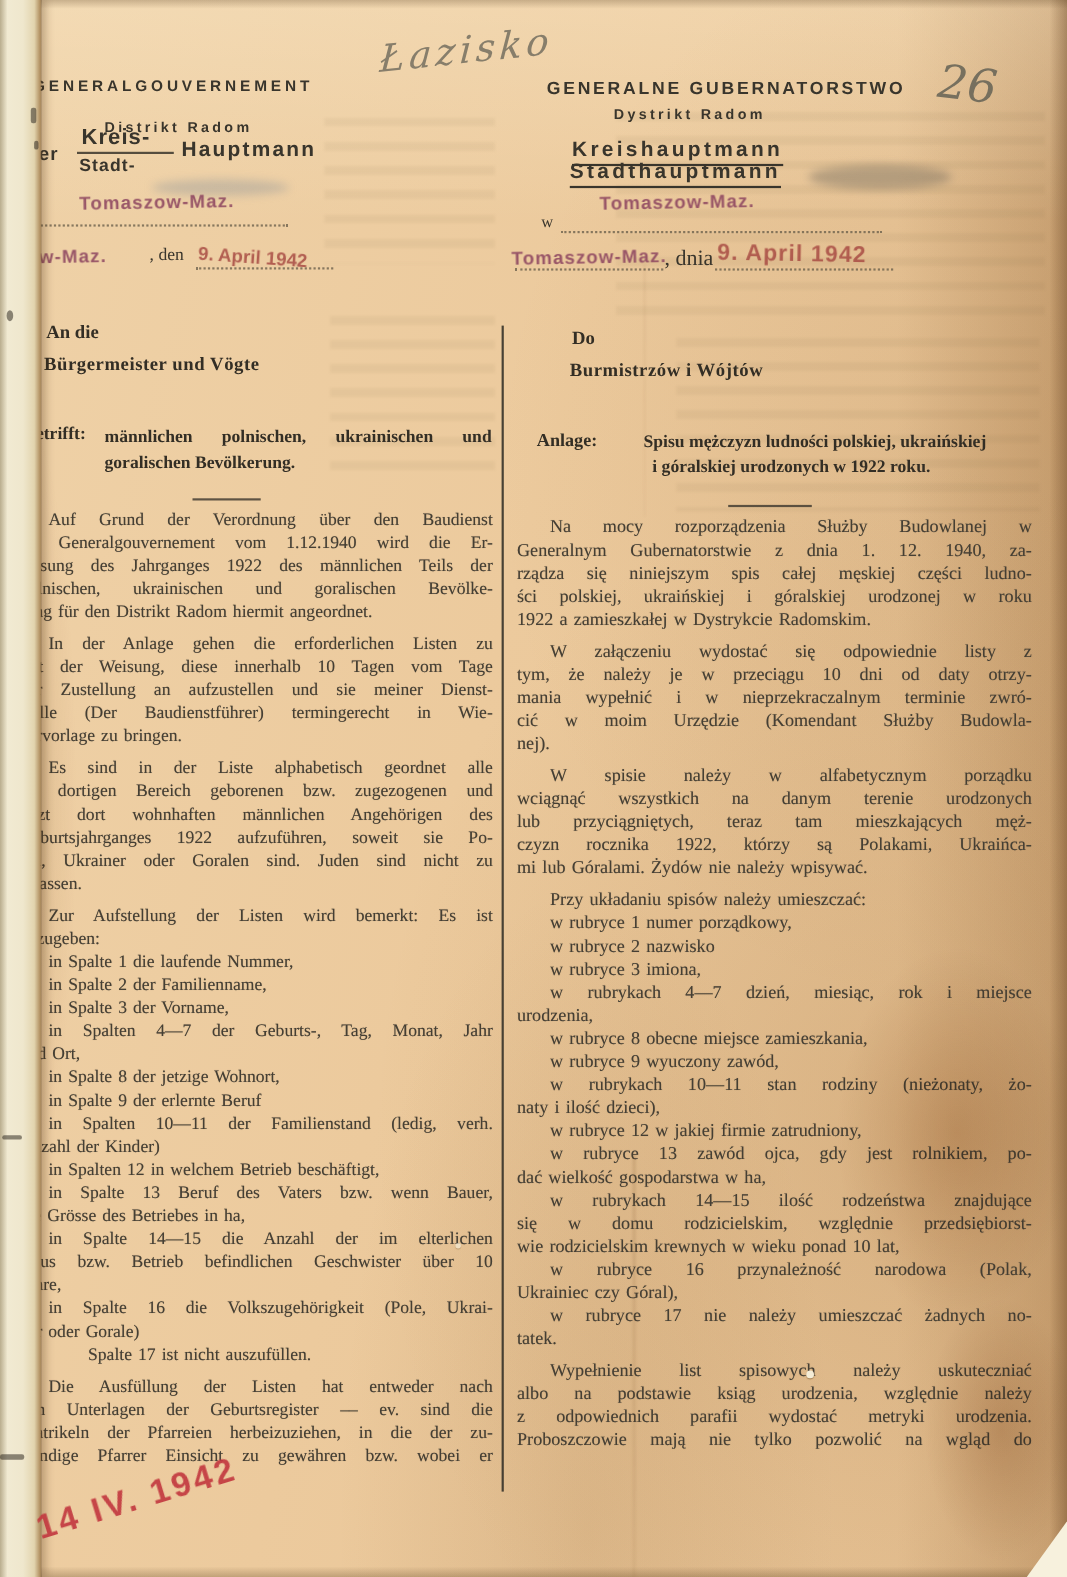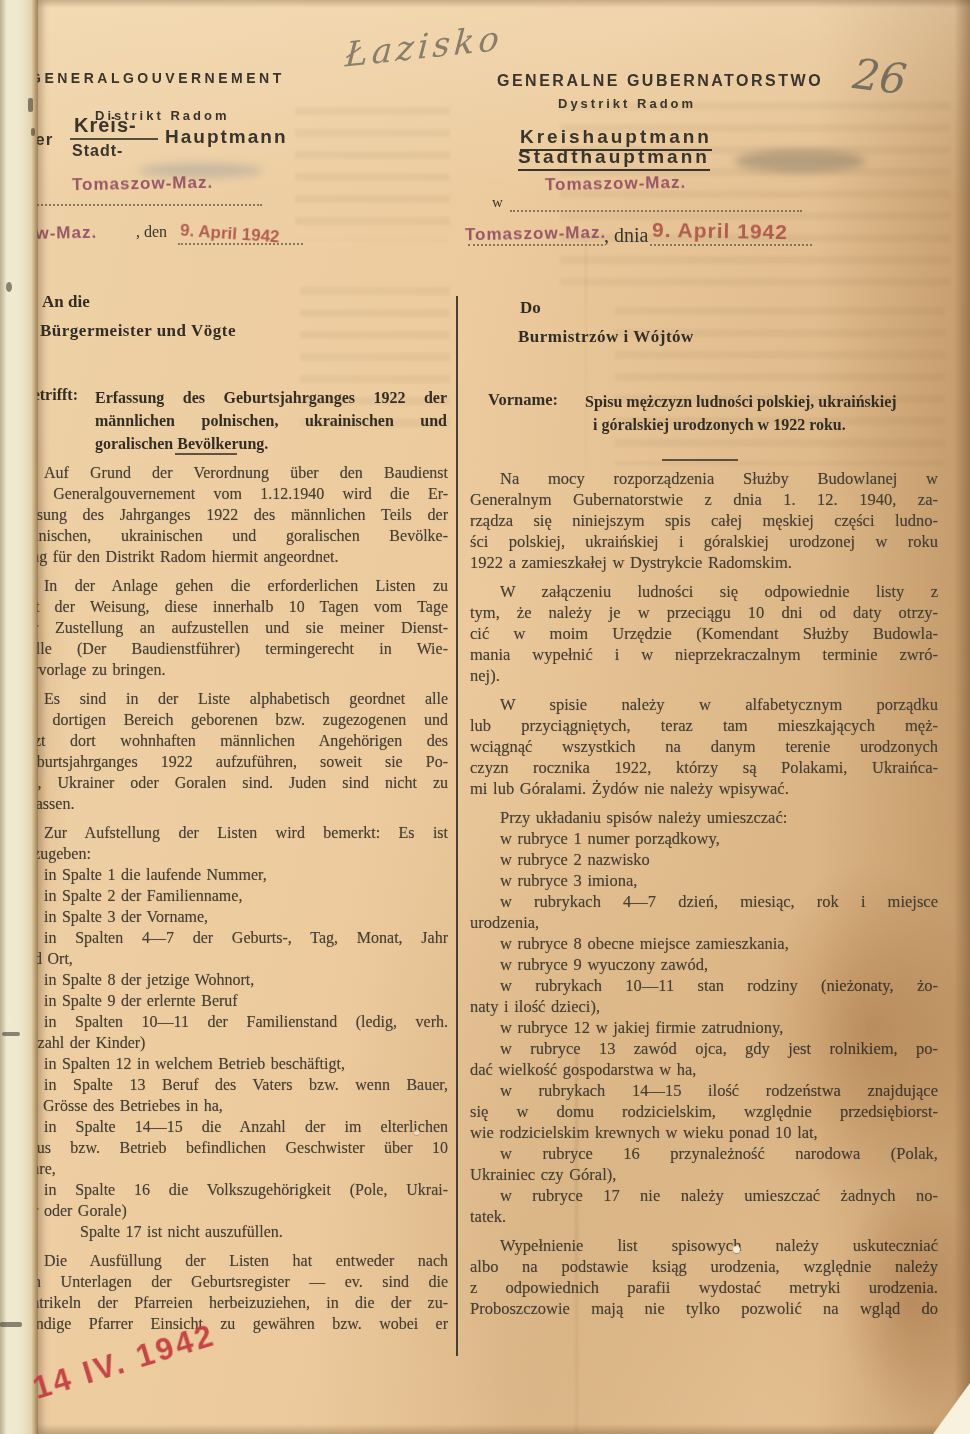--- a/index.html
+++ b/index.html
@@ -123,27 +123,26 @@
   <div class="abs pencil" style="left:853px;top:52px;font-size:42px;transform:rotate(7deg);color:rgba(100,97,85,.85);z-index:3;">26</div>
 
   <div class="abs serif-b" style="left:42px;top:292px;font-size:17px;">An die</div>
   <div class="abs serif-b" style="left:40px;top:321px;font-size:17px;letter-spacing:.5px;">Bürgermeister und Vögte</div>
 
   <div class="abs serif-b" style="left:520px;top:298px;font-size:17px;">Do</div>
   <div class="abs serif-b" style="left:518px;top:327px;font-size:17px;letter-spacing:.5px;">Burmistrzów i Wójtów</div>
 
   <div class="abs serif-b" style="left:22px;top:386px;font-size:16px;">Betrifft:</div>
   <div class="abs subject-lines" style="left:95px;top:386px;width:352px;">
-    <div class="line j">Erfassung des Geburtsjahrganges 1922 der</div>
     <div class="line j">männlichen  polnischen,  ukrainischen  und</div>
     <div class="line">goralischen Bevölkerung.</div>
   </div>
   <div class="rule" style="left:175px;top:453px;width:62px;"></div>
 
-  <div class="abs serif-b" style="left:488px;top:390px;font-size:16.5px;">Vorname:</div>
+  <div class="abs serif-b" style="left:488px;top:390px;font-size:16.5px;">Anlage:</div>
   <div class="abs subject-lines" style="left:585px;top:390px;width:352px;">
     <div class="line">Spisu mężczyzn ludności polskiej, ukraińskiej</div>
     <div class="line" style="padding-left:8px;">i góralskiej urodzonych w 1922 roku.</div>
   </div>
   <div class="rule" style="left:662px;top:459px;width:76px;"></div>
 
   <div id="german-body" class="body-col" style="left:18px;top:462px;width:430px;">
       <div class="tblock">
         <div class="line j" style="padding-left: 26px;">Auf Grund der Verordnung über den Baudienst</div>
         <div class="line j">im Generalgouvernement vom 1.12.1940  wird die Er-</div>
@@ -222,30 +221,30 @@
 
   <div id="polish-body" class="body-col" style="left:470px;top:468px;width:468px;">
       <div class="tblock">
         <div class="line j" style="padding-left: 30px;">Na mocy rozporządzenia Służby  Budowlanej w</div>
         <div class="line j">Generalnym Gubernatorstwie z dnia 1. 12. 1940, za-</div>
         <div class="line j">rządza się niniejszym spis całej męskiej części ludno-</div>
         <div class="line j">ści polskiej, ukraińskiej i góralskiej urodzonej w roku</div>
         <div class="line">1922 a zamieszkałej w Dystrykcie Radomskim.</div>
       </div>
       <div class="tblock gap">
-        <div class="line j" style="padding-left: 30px;">W załączeniu  ludności  się odpowiednie listy z</div>
+        <div class="line j" style="padding-left: 30px;">W załączeniu  wydostać  się odpowiednie listy z</div>
         <div class="line j">tym, że należy je w przeciągu 10 dni od daty otrzy-</div>
+        <div class="line j">mania wypełnić i w nieprzekraczalnym terminie zwró-</div>
         <div class="line j">cić w moim Urzędzie (Komendant Służby Budowla-</div>
-        <div class="line j">mania wypełnić i w nieprzekraczalnym terminie zwró-</div>
         <div class="line">nej).</div>
       </div>
       <div class="tblock gap">
         <div class="line j" style="padding-left: 30px;">W spisie należy w alfabetycznym porządku</div>
+        <div class="line j">wciągnąć wszystkich na danym terenie  urodzonych</div>
         <div class="line j">lub przyciągniętych,  teraz tam mieszkających  męż-</div>
-        <div class="line j">wciągnąć wszystkich na danym terenie  urodzonych</div>
         <div class="line j">czyzn rocznika 1922, którzy są Polakami, Ukraińca-</div>
         <div class="line">mi lub Góralami. Żydów nie należy wpisywać.</div>
       </div>
       <div class="tblock gap">
         <div class="line" style="padding-left: 30px;">Przy układaniu spisów należy umieszczać:</div>
       </div>
       <div class="tblock">
         <div class="line" style="padding-left: 30px;">w rubryce 1 numer porządkowy,</div>
       </div>
       <div class="tblock">

